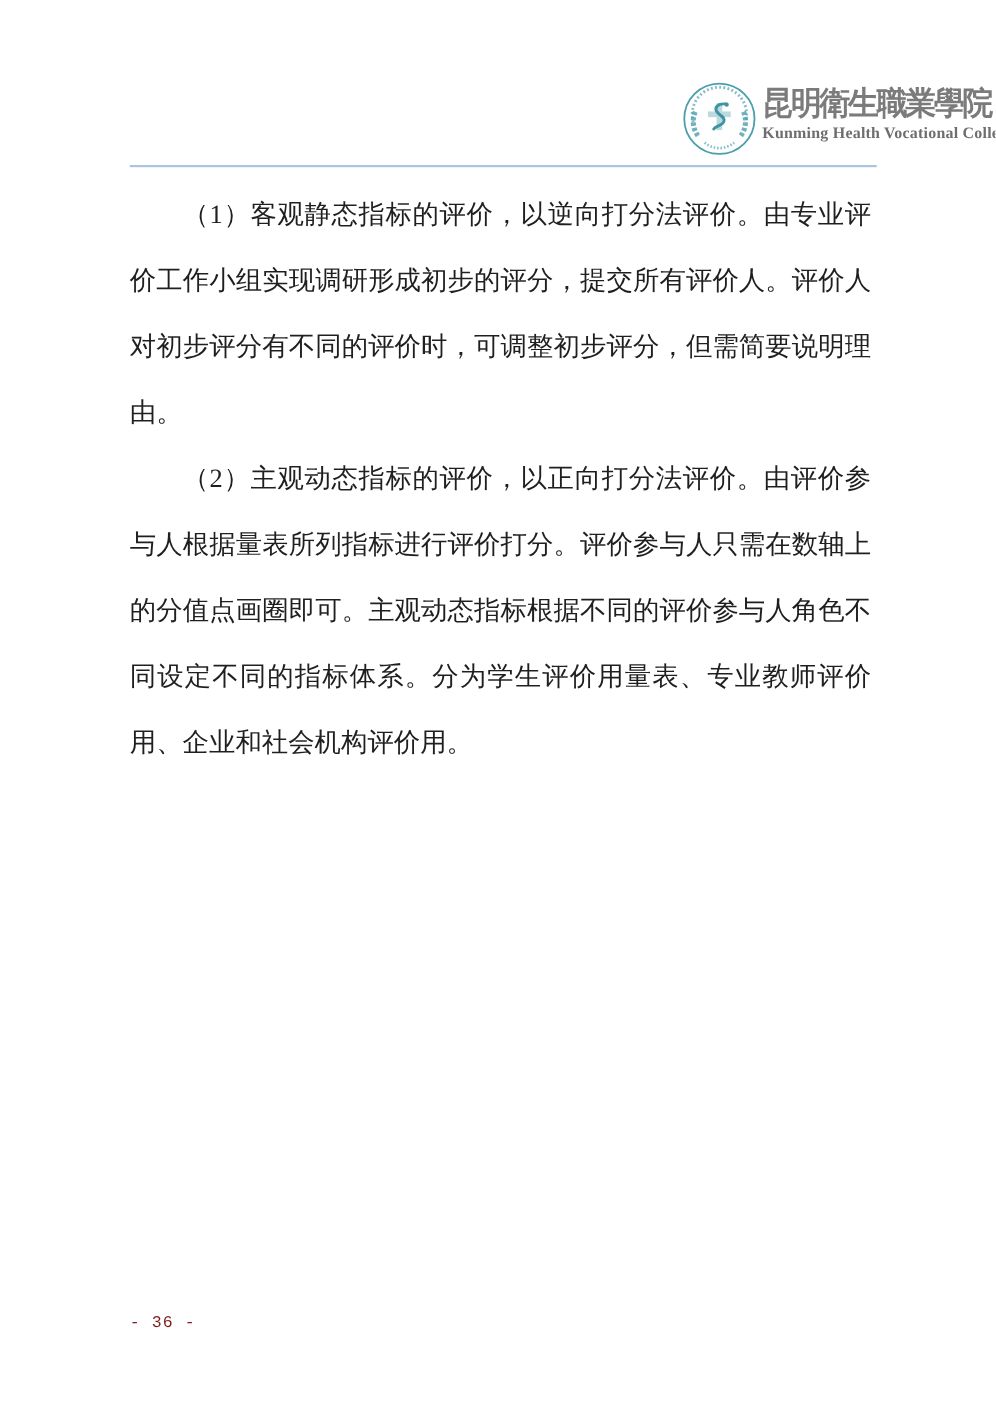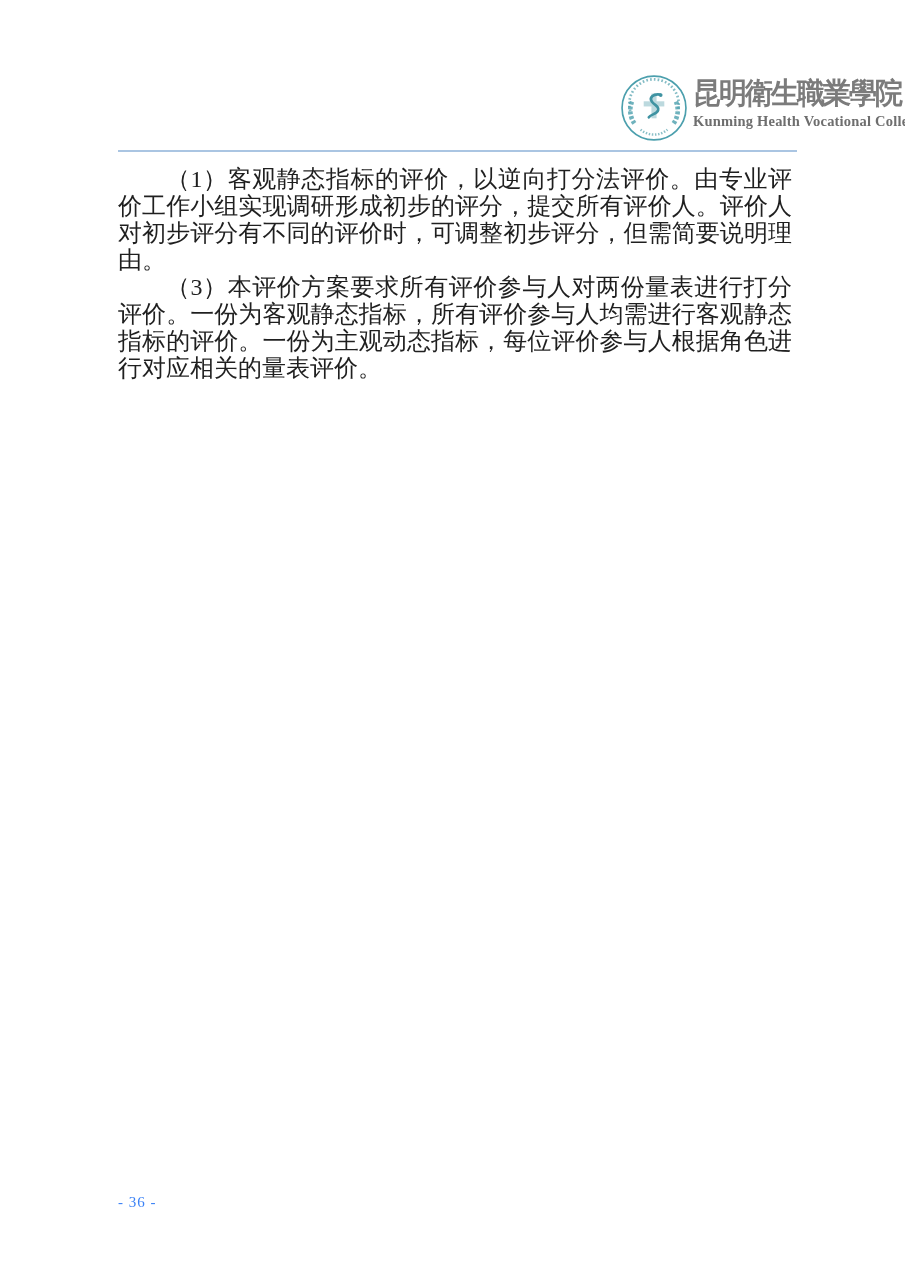--- a/index.html
+++ b/index.html
@@ -69,35 +69,35 @@
   .doc-body {
     position: absolute;
     left: 118px;
     top: 166px;
     width: 674px;
     color: #1f1f1f;
   }
   .doc-body p {
     margin: 0;
     font-size: 24px;
-    line-height: 27px;
+    line-height: 60px;
     text-align: justify;
     font-family: "Liberation Serif", serif;
   }
   .doc-body p.indent {
     text-indent: 2em;
   }
   
   .footer-pagenum {
     position: absolute;
     left: 118px;
     top: 1194px;
-    font-family: Liberation Serif, serif;
+    font-family: Liberation Mono, monospace;
     font-size: 15px;
-    color: #3b82f6;
+    color: #7f1d1d;
     letter-spacing: 1px;
   }
 </style>
 </head>
 <body>
 
 <div class="header">
   <div class="brand">
     <svg class="seal" viewBox="0 0 66 66" xmlns="http://www.w3.org/2000/svg" aria-hidden="true">
 
@@ -119,16 +119,16 @@
     <div class="brand-names">
       <div class="name-zh">昆明衛生職業學院</div>
       <div class="name-en">Kunming Health Vocational College</div>
     </div>
   </div>
   <div class="header-rule"></div>
 </div>
 
 <div class="doc-body">
   <p class="indent">（1）客观静态指标的评价，以逆向打分法评价。由专业评价工作小组实现调研形成初步的评分，提交所有评价人。评价人对初步评分有不同的评价时，可调整初步评分，但需简要说明理由。</p>
-  <p class="indent">（3）本评价方案要求所有评价参与人对两份量表进行打分评价。一份为客观静态指标，所有评价参与人均需进行客观静态指标的评价。一份为主观动态指标，每位评价参与人根据角色进行对应相关的量表评价。</p>
+  <p class="indent">（2）主观动态指标的评价，以正向打分法评价。由评价参与人根据量表所列指标进行评价打分。评价参与人只需在数轴上的分值点画圈即可。主观动态指标根据不同的评价参与人角色不同设定不同的指标体系。分为学生评价用量表、专业教师评价用、企业和社会机构评价用。</p>
 </div>
 
 <div class="footer-pagenum">- 36 -</div>
 
 </body></html>

